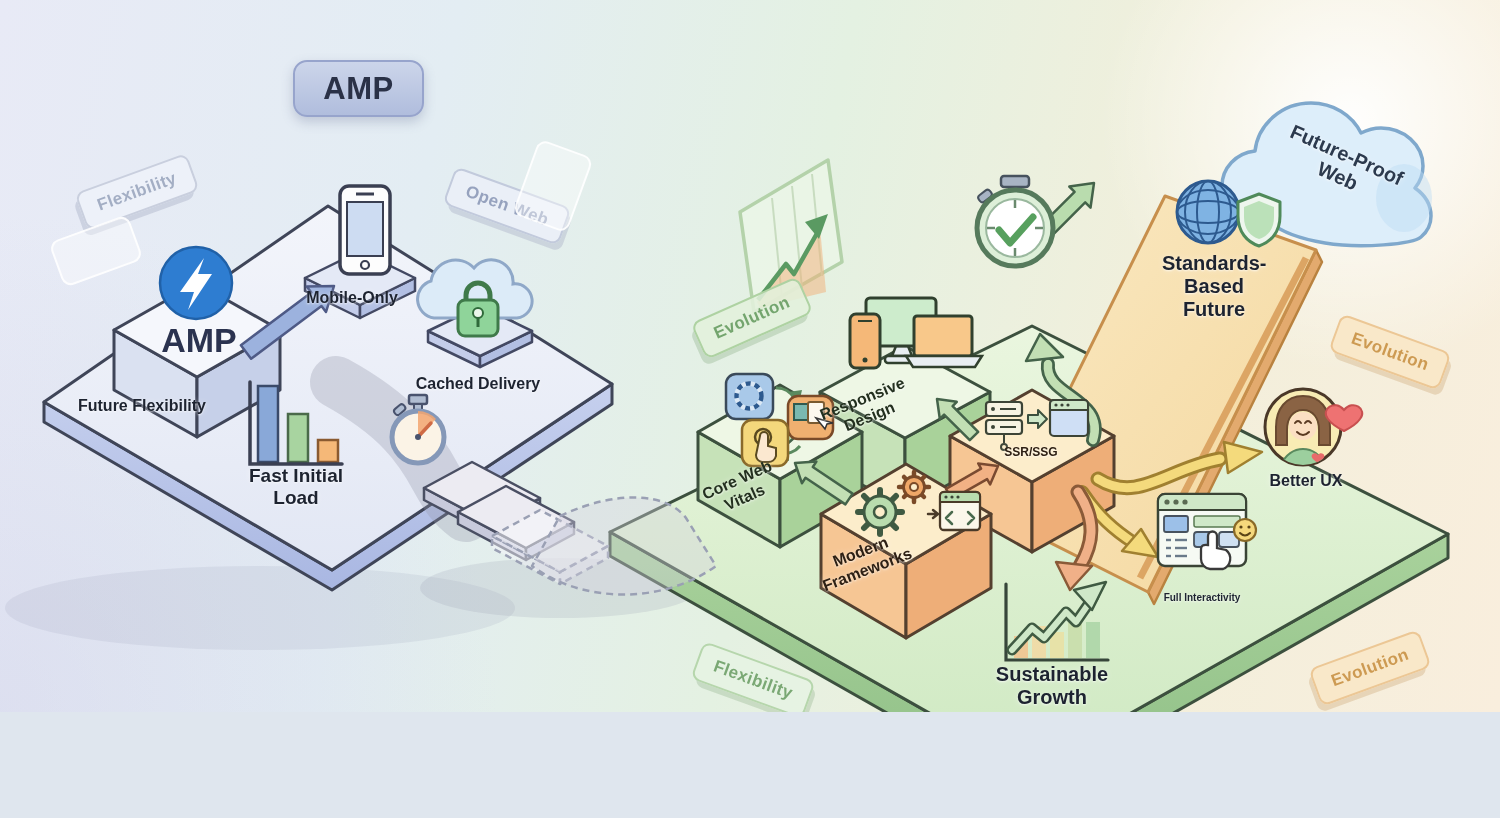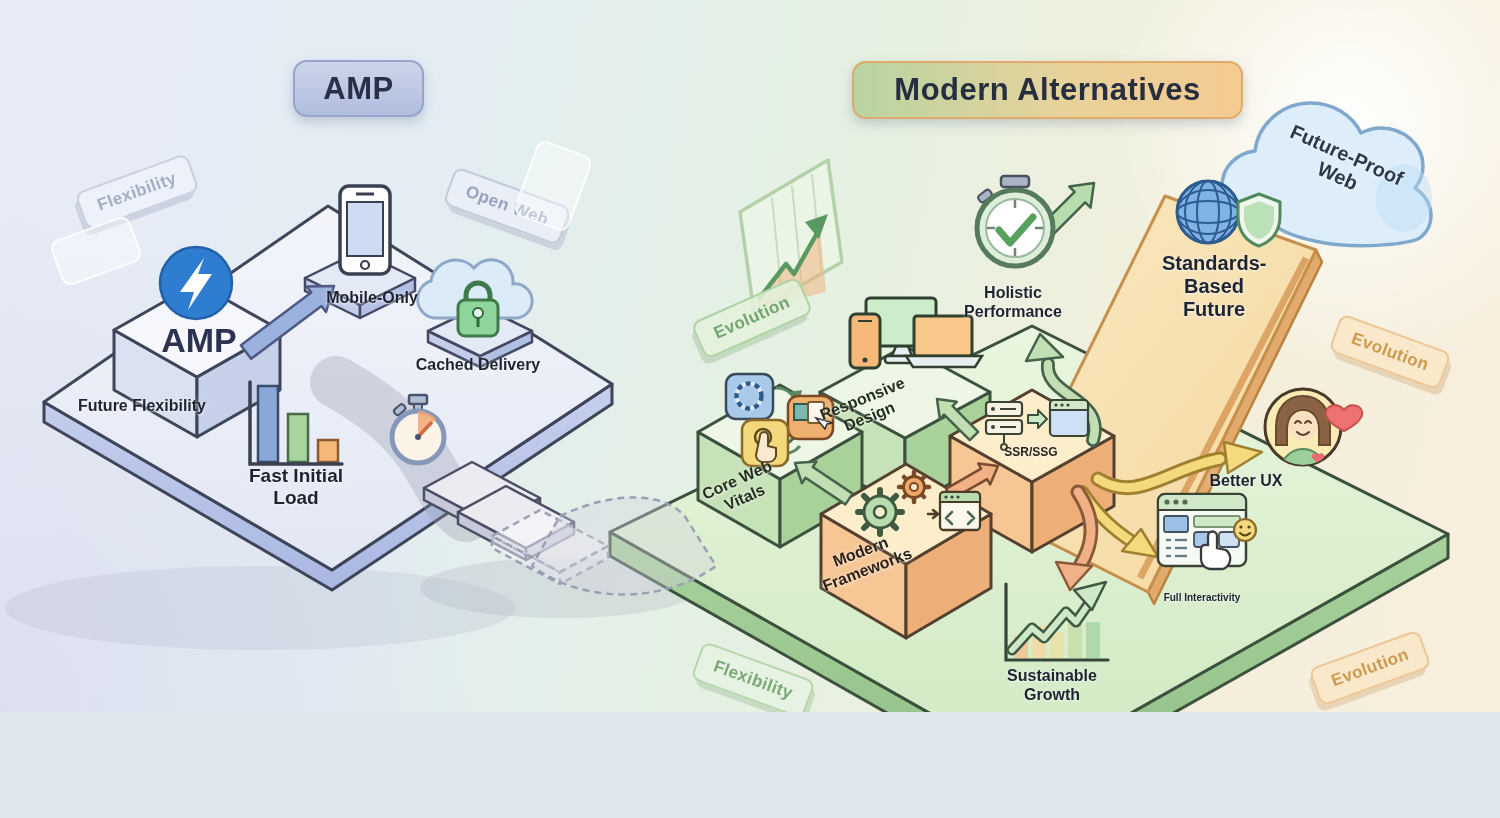--- a/index.html
+++ b/index.html
@@ -374,41 +374,37 @@
     <path d="M1012,650 L1032,628 L1044,638 L1066,612 L1076,622 L1094,596" fill="none" stroke="#cfe8c8" stroke-width="6" stroke-linecap="round" stroke-linejoin="round"></path>
     <polygon points="1106,582 1074,590 1092,610" fill="#cfe8c8" stroke="#3f5a42" stroke-width="2.5" stroke-linejoin="round"></polygon>
   </g>
 
   <path d="M1443,738 q3,16 20,20 q-17,4 -20,20 q-3,-16 -20,-20 q17,-4 20,-20 z" fill="#ffffff" opacity=".95"></path>
 </svg>
 
 <div class="title-badge" id="amp-title">
       <span>AMP</span>
     </div>
-<div class="title-badge" id="modern-title">
-      <span>Modern Alternatives</span>
-    </div>
 
 <div class="tag tag-gray" style="left:137px;top:192px;--rot:-20deg">Flexibility</div>
 <div class="ghost-tag" style="left:96px;top:251px;width:80px;height:44px;--rot:-20deg"></div>
 <div class="tag tag-gray2" style="left:507px;top:206px;--rot:20deg">Open Web</div>
 <div class="ghost-tag" style="left:553px;top:186px;width:54px;height:76px;--rot:20deg"></div>
 <div class="tag tag-green" style="left:752px;top:318px;--rot:-24deg">Evolution</div>
 <div class="tag tag-green2" style="left:753px;top:680px;--rot:20deg">Flexibility</div>
 <div class="tag tag-orange" style="left:1390px;top:352px;--rot:20deg">Evolution</div>
 <div class="tag tag-orange2" style="left:1370px;top:668px;--rot:-20deg">Evolution</div>
 
 <div class="lbl" style="left:199px;top:341px;font-size:34px;color:#2b3350">AMP</div>
 <div class="lbl" style="left:142px;top:406px;width:130px">Future Flexibility</div>
-<div class="lbl" style="left:372px;top:298px">Mobile-Only</div>
-<div class="lbl" style="left:478px;top:365px">Cached Delivery</div>
+<div class="lbl" style="left:352px;top:298px">Mobile-Only</div>
+<div class="lbl" style="left:478px;top:384px">Cached Delivery</div>
 <div class="lbl" style="left:296px;top:487px;width:112px;font-size:19px">Fast Initial Load</div>
 <div class="lbl" style="left:741px;top:489px;width:112px;--rot:-24deg;color:#23301f">Core Web Vitals</div>
 <div class="lbl" style="left:866px;top:408px;width:132px;--rot:-22deg;color:#23301f">Responsive Design</div>
 <div class="lbl" style="left:864px;top:561px;width:140px;--rot:-21deg;color:#2e2014">Modern Frameworks</div>
 <div class="lbl" style="left:1031px;top:453px;font-size:12px;color:#2e2014">SSR/SSG</div>
-<div class="lbl" style="left:1013px;top:303px;width:150px">Holistic Performance</div>
 <div class="lbl" style="left:1214px;top:287px;width:104px;font-size:20px">Standards-Based Future</div>
 <div class="lbl" style="left:1342px;top:166px;width:160px;--rot:24deg;font-size:20px;color:#2c3a4e">Future-Proof Web</div>
-<div class="lbl" style="left:1246px;top:481px">Better UX</div>
+<div class="lbl" style="left:1306px;top:481px">Better UX</div>
 <div class="lbl" style="left:1202px;top:598px;width:120px;font-size:10px">Full Interactivity</div>
-<div class="lbl" style="left:1052px;top:686px;width:120px;font-size:16px">Sustainable Growth</div>
+<div class="lbl" style="left:1052px;top:686px;width:120px;font-size:20px">Sustainable Growth</div>
 </div>
 
 </body></html>

